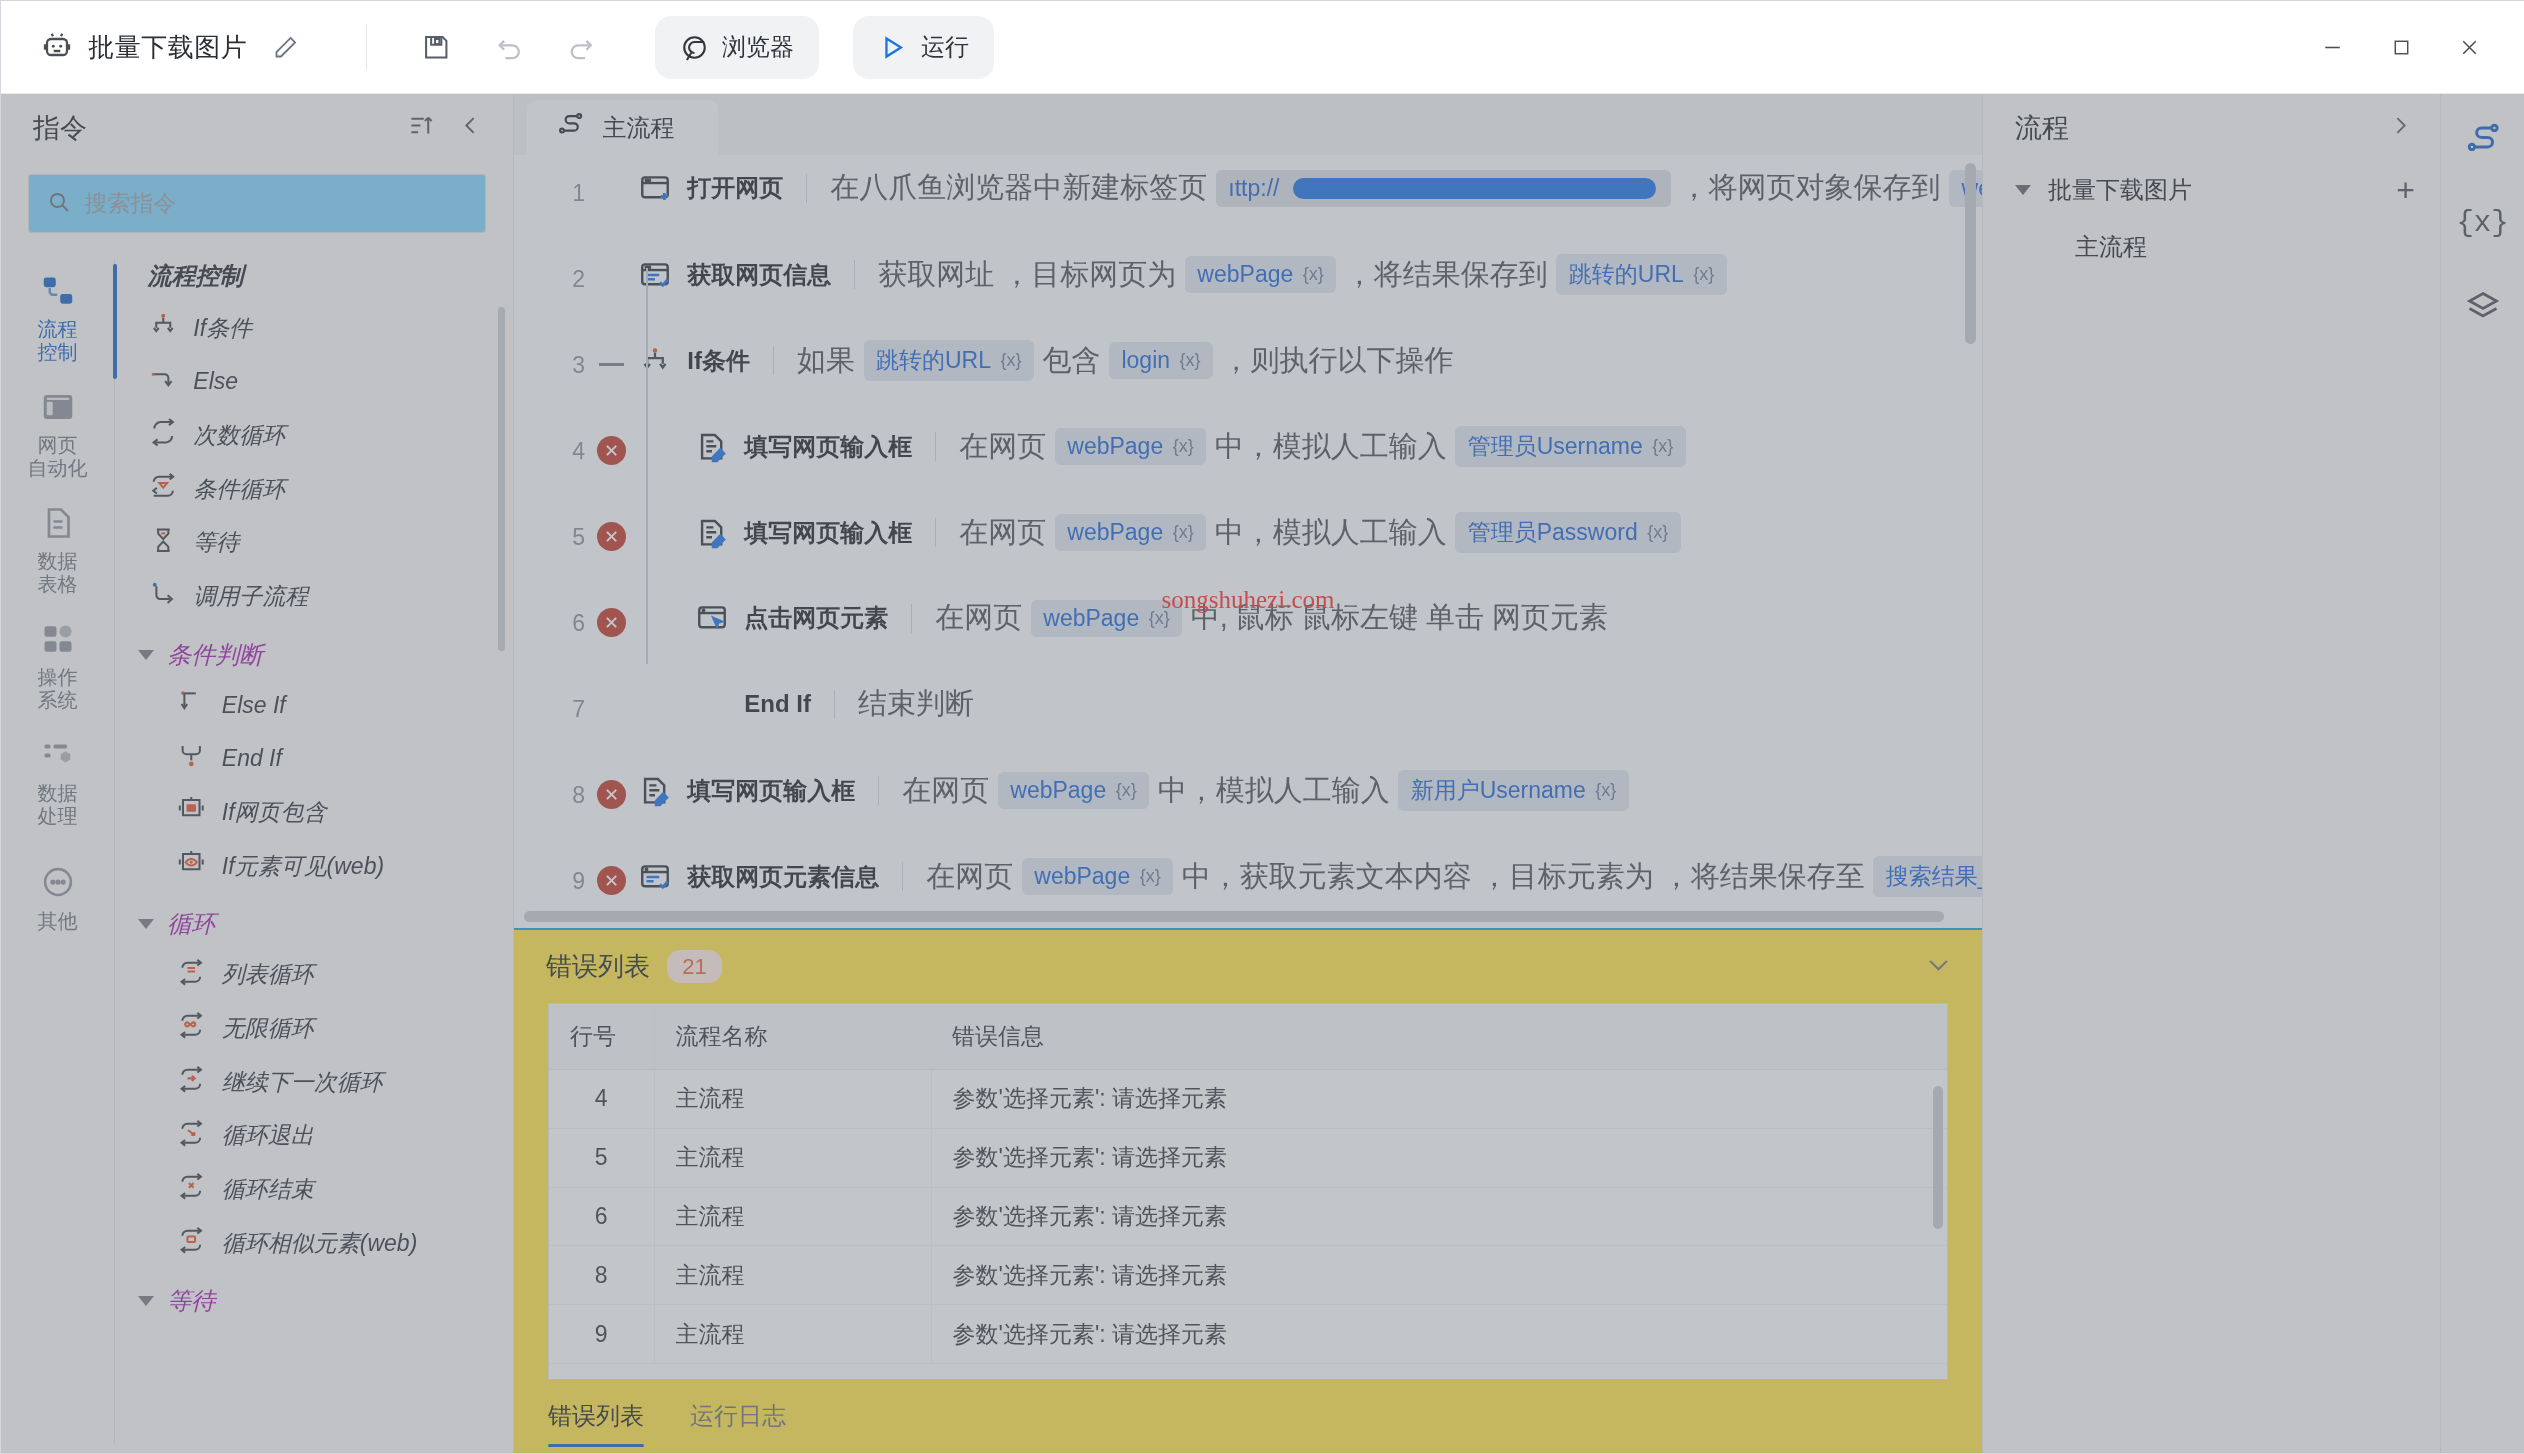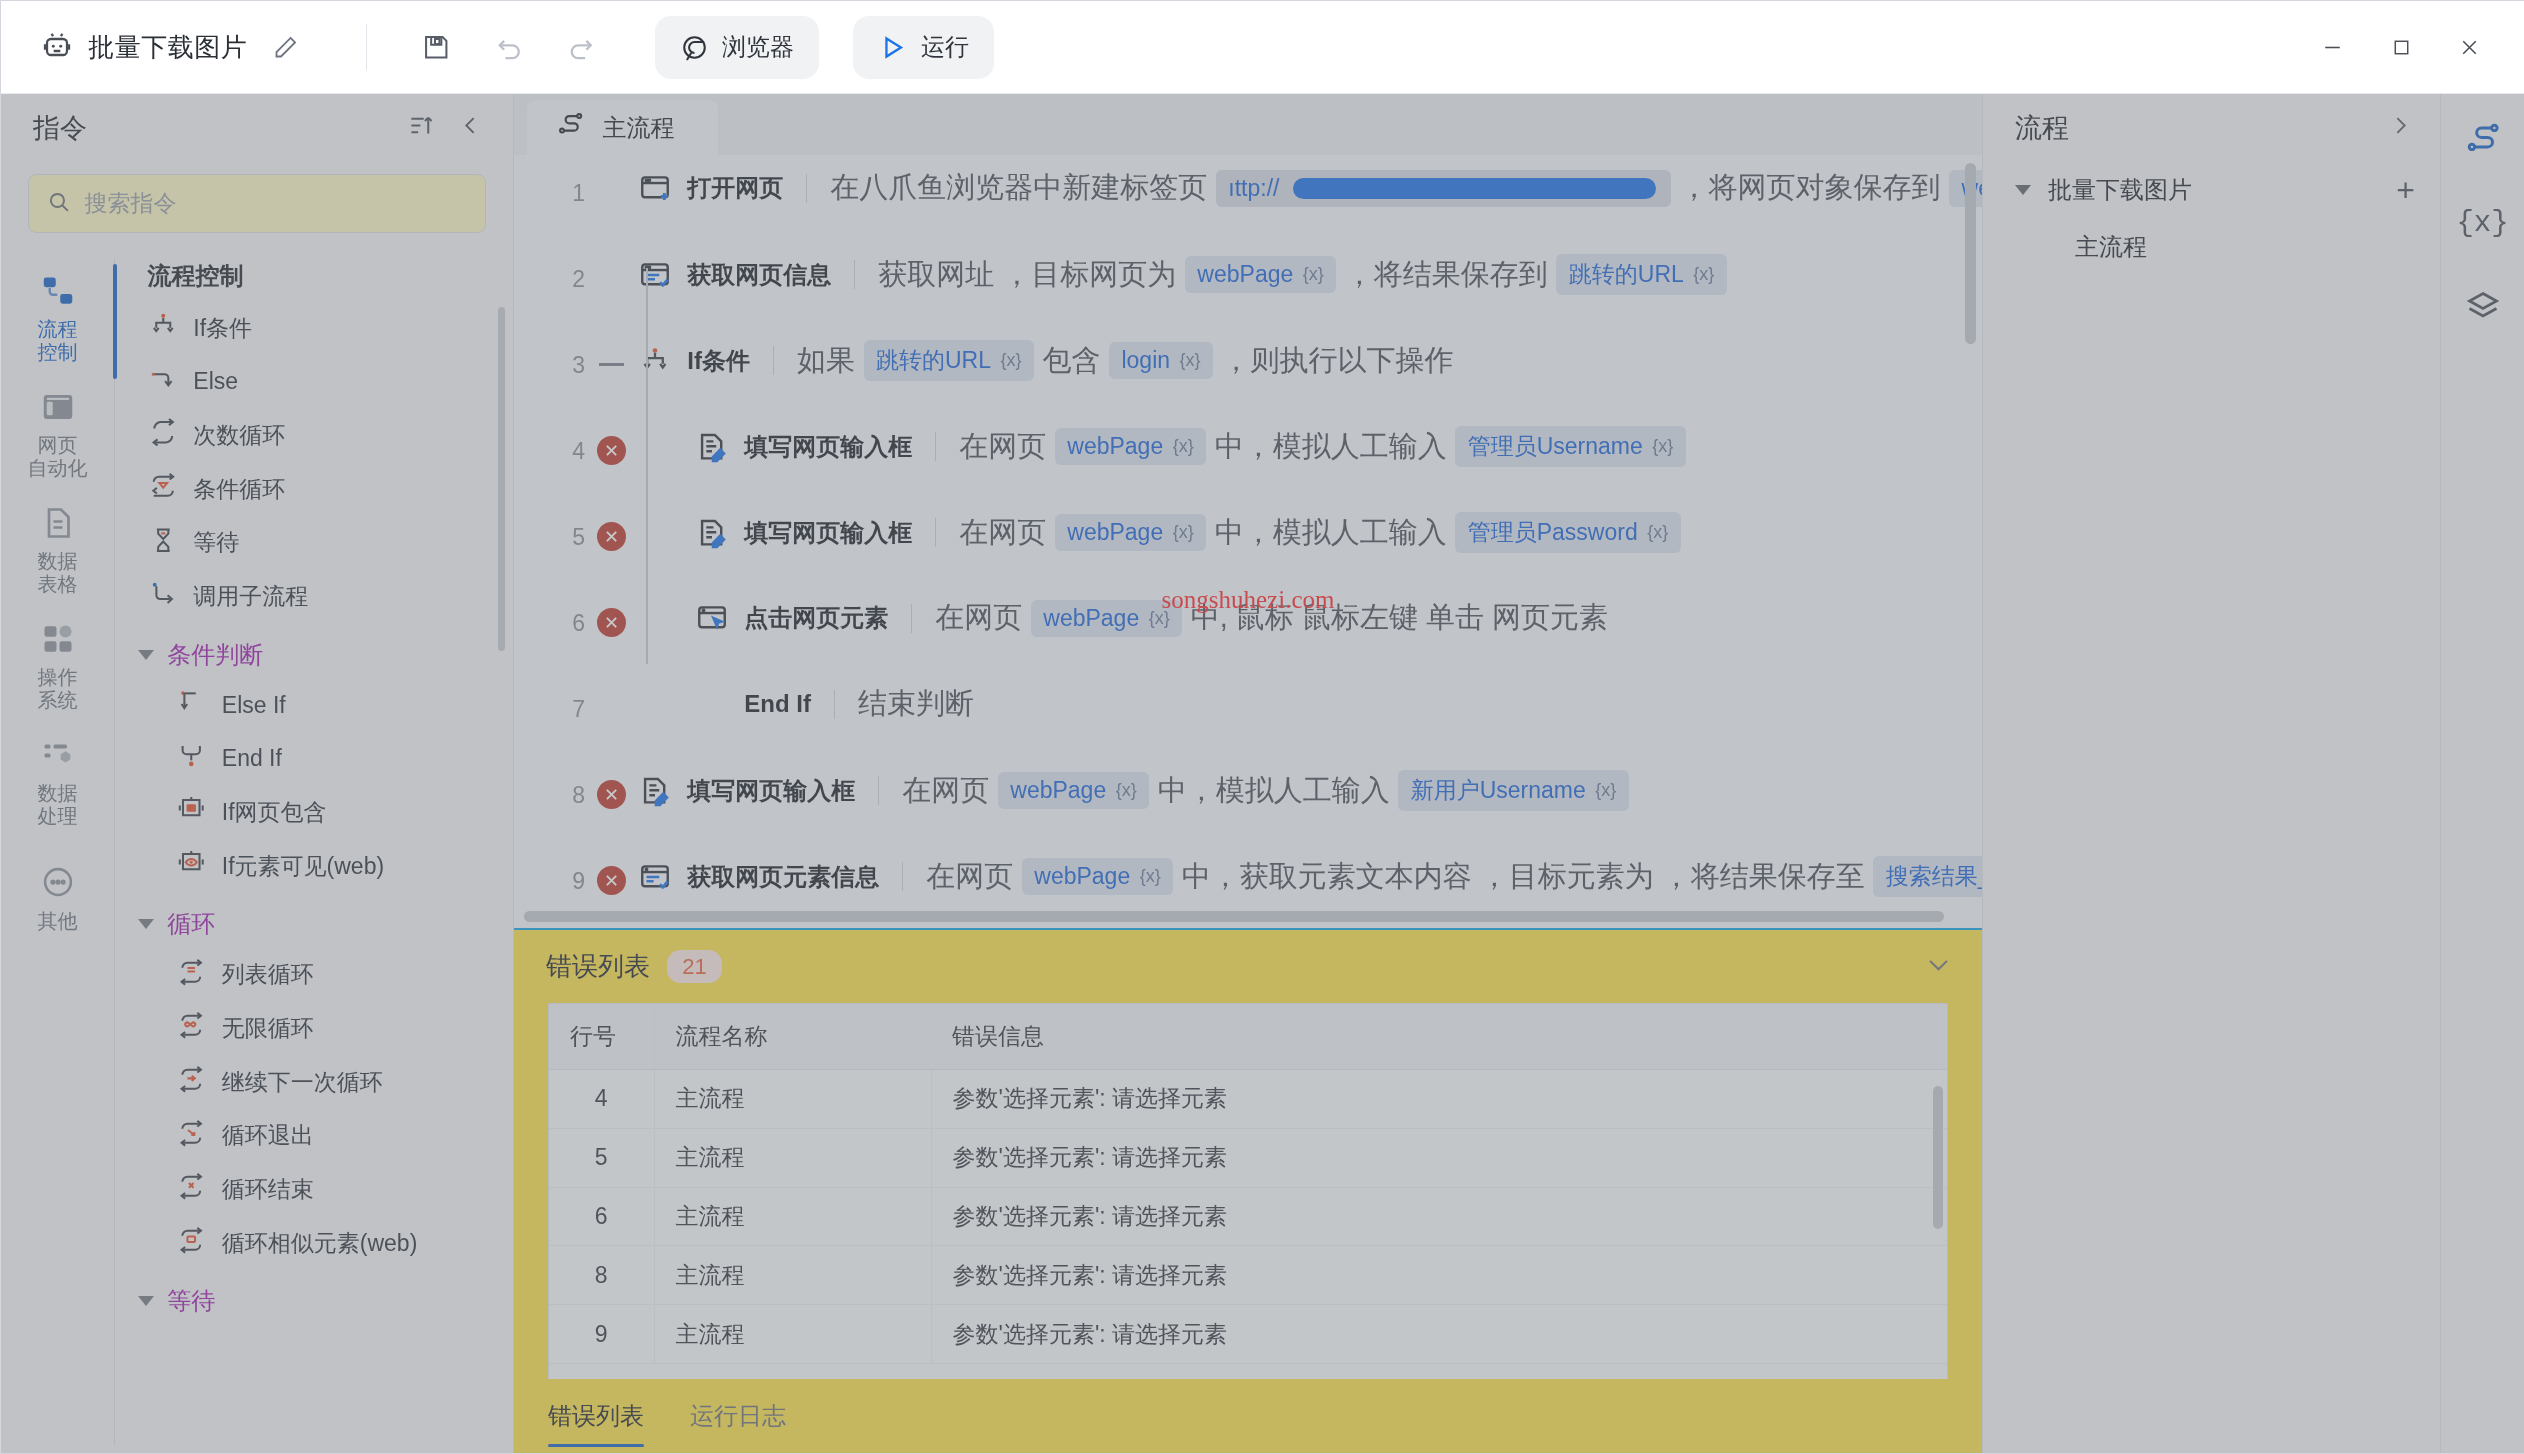--- a/index.html
+++ b/index.html
@@ -63,40 +63,40 @@
   
   .leftpanel {
     width: 513px; flex: 0 0 513px; background: #f4f5f7;
     border-right: 1px solid #e3e5e9; display: flex; flex-direction: column; min-height: 0;
   }
   .lp-head { height: 67px; display: flex; align-items: center; padding: 0 30.5px 0 32px; }
   .lp-title { font-size: 27px; color: #23272e; }
   .lp-head-icons { margin-left: auto; display: flex; align-items: center; gap: 23px; color: #4f545c; }
   .lp-head-icons svg { cursor: pointer; }
   .searchbox {
-    margin: 13.4px 27px 17px 27px; height: 59px; border: 1px solid #dcdfe4; border-radius: 8px;
-    background: #fef9c3; display: flex; align-items: center; padding: 0 17px; gap: 13.4px;
+    margin: 13.4px 27px 17px 27px; height: 59px; border: 1px solid #dcdfe4; border-radius: 3px;
+    background: #7dd3fc; display: flex; align-items: center; padding: 0 17px; gap: 13.4px;
   }
   .searchbox input {
     border: 0; outline: 0; background: transparent; font-size: 23px; color: #3b4049;
     width: 100%; font-family: inherit;
   }
   .searchbox input::placeholder { color: #9aa0a8; }
   .lp-main { flex: 1 1 auto; display: flex; min-height: 0; }
   .catrail { width: 113px; flex: 0 0 113px; padding-top: 9.5px; }
   .catitem {
     height: 116px; display: flex; flex-direction: column; align-items: center; justify-content: center;
     gap: 5.7px; cursor: pointer; color: #6f757e; position: relative;
   }
   .catitem .clabel { font-size: 20px; line-height: 1.12; text-align: center; }
   .catitem.active { color: #1763c7; }
   .catitem svg { width: 36px; height: 36px; }
   .catdivider { width: 1px; background: #dfe2e6; margin: 7.6px 0; position: relative; }
   .catdivider .hl { position: absolute; left: -1px; top: 5.7px; width: 3.8px; height: 115px; background: #1763c7; border-radius: 1.9px; }
-  .instrlist { flex: 1 1 auto; overflow: hidden; padding: 3.8px 0 0 21px; position: relative; }
+  .instrlist { flex: 1 1 auto; overflow: hidden; padding: 3.8px 0 0 21px; position: relative; font-style: italic; }
   .grouphdr { font-size: 24px; font-weight: bold; color: #23272e; padding: 5.7px 0 9.5px 11.5px; }
   .subgrouphdr { display: flex; align-items: center; gap: 13.4px; padding: 15.3px 0 7.6px 1.9px; font-size: 24px; color: #a21caf; }
   .subgrouphdr .tri { width: 0; height: 0; border-left: 8.6px solid transparent; border-right: 8.6px solid transparent; border-top: 10.5px solid #767b84; }
   .instritem {
     display: flex; align-items: center; gap: 15.3px; padding: 8.6px 0 8.6px 11.5px;
     font-size: 23px; color: #2e333b; cursor: pointer;
   }
   .instritem.indent { padding-left: 40px; }
   .instritem svg { width: 30.5px; height: 30.5px; flex: 0 0 30.5px; }
   .lp-scroll { position: absolute; right: 7.6px; top: 57px; width: 7.6px; height: 344px; background: #c9ccd2; border-radius: 3.8px; }

